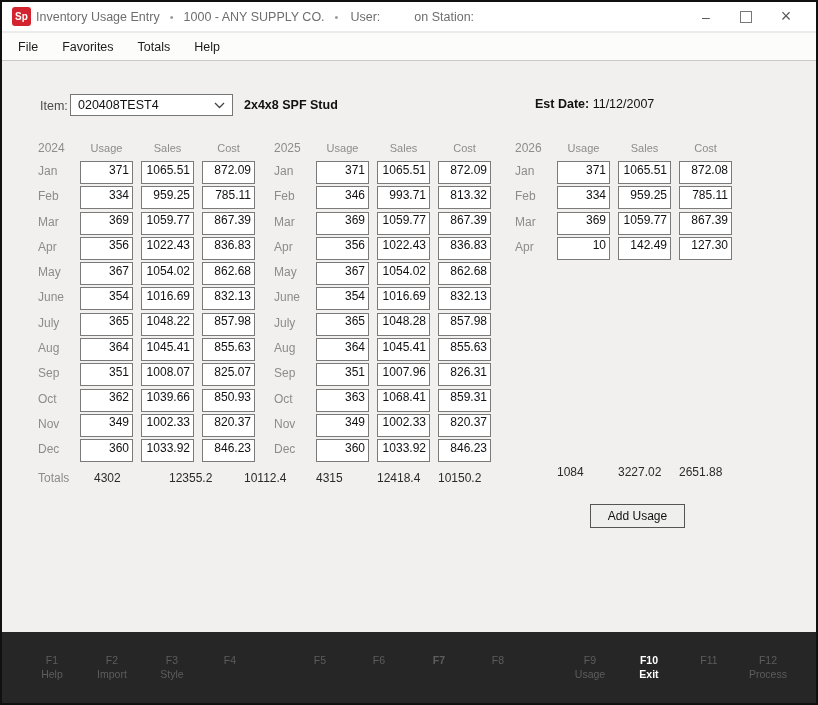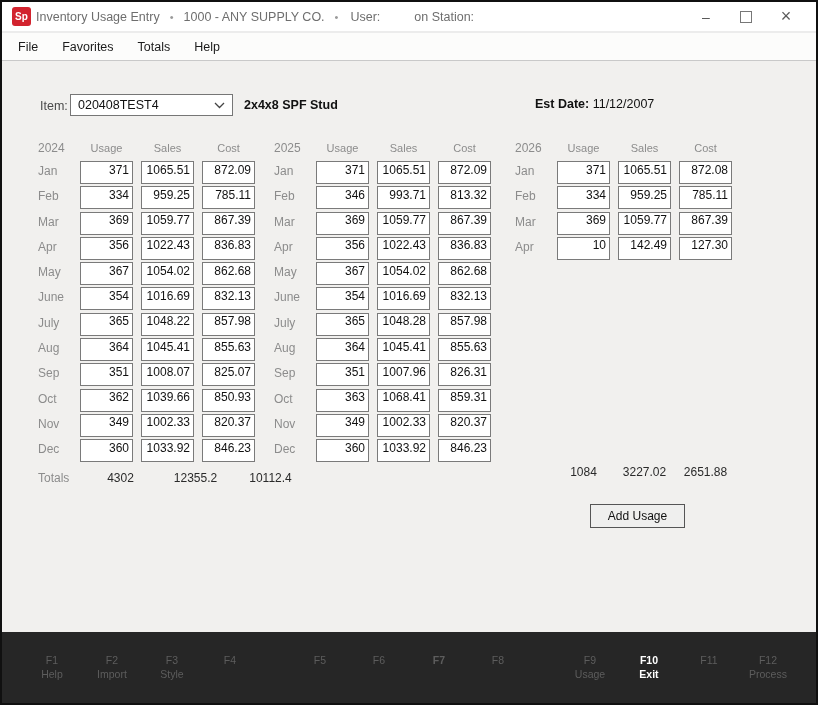--- a/index.html
+++ b/index.html
@@ -42,21 +42,21 @@
   .col-headers{height:26px;align-items:center;}
   .year-label{font-size:12px;color:#8c8c8c;}
   .col-header{font-size:11px;color:#8c8c8c;text-align:center;}
   .month-row{height:25.3px;align-items:start;}
   .month-label{font-size:12px;color:#8c8c8c;padding-top:3px;}
   input.cell{width:100%;box-sizing:border-box;height:23px;background:#fff;border:1px solid #7a7a7a;
     border-radius:0;font-family:"Liberation Sans",sans-serif;font-size:12px;color:#111;
     text-align:right;padding:0 3px 6px 3px;outline:none;}
   .totals-row{position:absolute;font-size:12px;}
   .totals-label{color:#8c8c8c;}
-  .totals-value{text-align:center;color:#2a2a2a;}
+  .totals-value{text-align:left;color:#2a2a2a;}
   .add-usage{position:absolute;left:588px;top:443px;width:95px;height:24px;
     background:#efefee;border:1px solid #555;font-family:"Liberation Sans",sans-serif;
     font-size:12px;color:#111;cursor:default;}
   
   .fkey-bar{position:absolute;left:0;right:0;top:630px;height:71px;background:#262626;}
   .fkey{position:absolute;top:21px;width:64px;text-align:center;color:#5d5d5d;
     font-size:10.5px;line-height:14px;cursor:default;}
   .fkey span{display:block;}
   .fkey.active{color:#ffffff;font-weight:bold;}
 </style>
@@ -264,20 +264,26 @@
             <input type="text" class="cell" value="1002.33" style="">
             <input type="text" class="cell" value="820.37" style="">
           </div>
           <div class="grid-row month-row">
             <span class="month-label">Dec</span>
             <input type="text" class="cell" value="360" style="">
             <input type="text" class="cell" value="1033.92" style="">
             <input type="text" class="cell" value="846.23" style="">
           </div>
         </div>
+        <div class="grid-row totals-row" style="left: 272px; top: 410px;">
+          <span class="totals-label"></span>
+          <span class="totals-value">4315</span>
+          <span class="totals-value">12418.4</span>
+          <span class="totals-value">10150.2</span>
+        </div>
         <div class="year-group" style="left: 513px;">
           <div class="grid-row col-headers">
             <span class="year-label">2026</span>
             <span class="col-header">Usage</span>
             <span class="col-header">Sales</span>
             <span class="col-header">Cost</span>
           </div>
           <div class="grid-row month-row">
             <span class="month-label">Jan</span>
             <input type="text" class="cell" value="371" style="">

